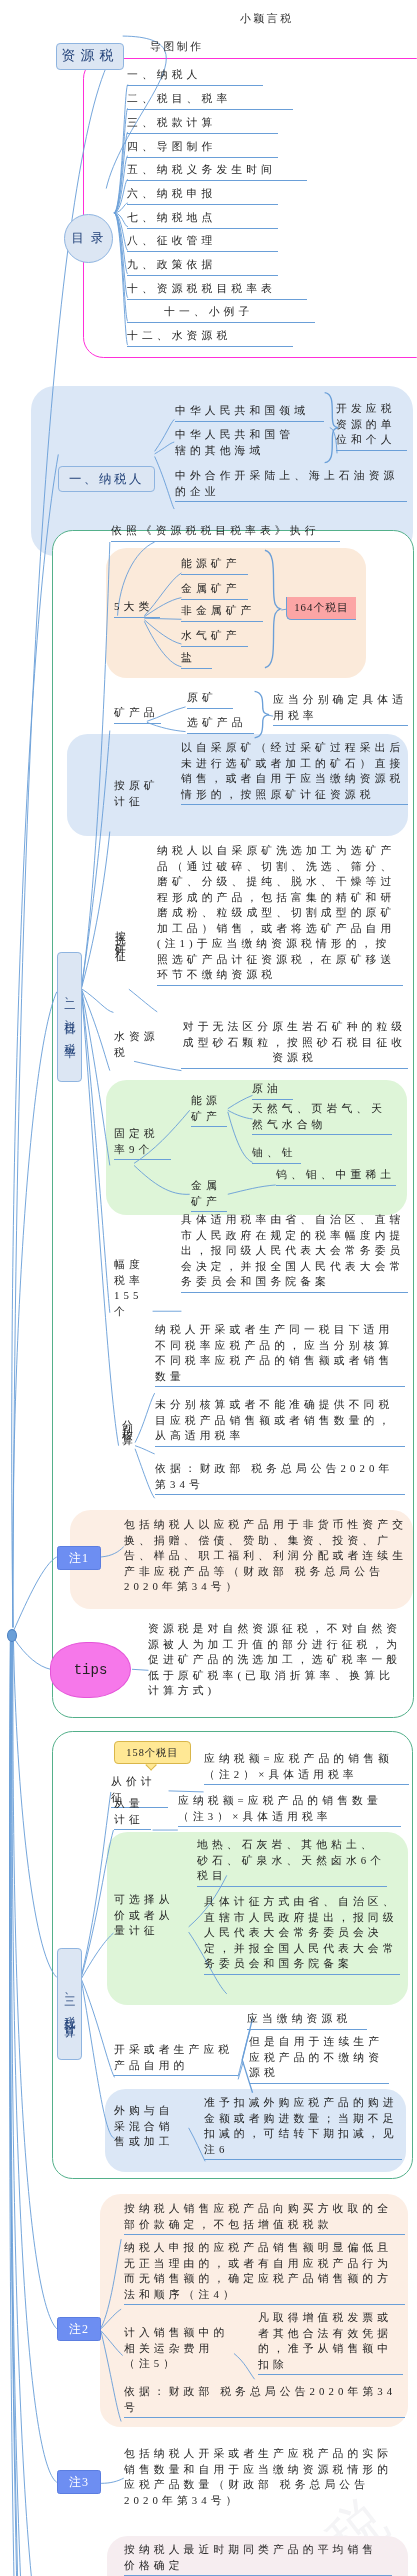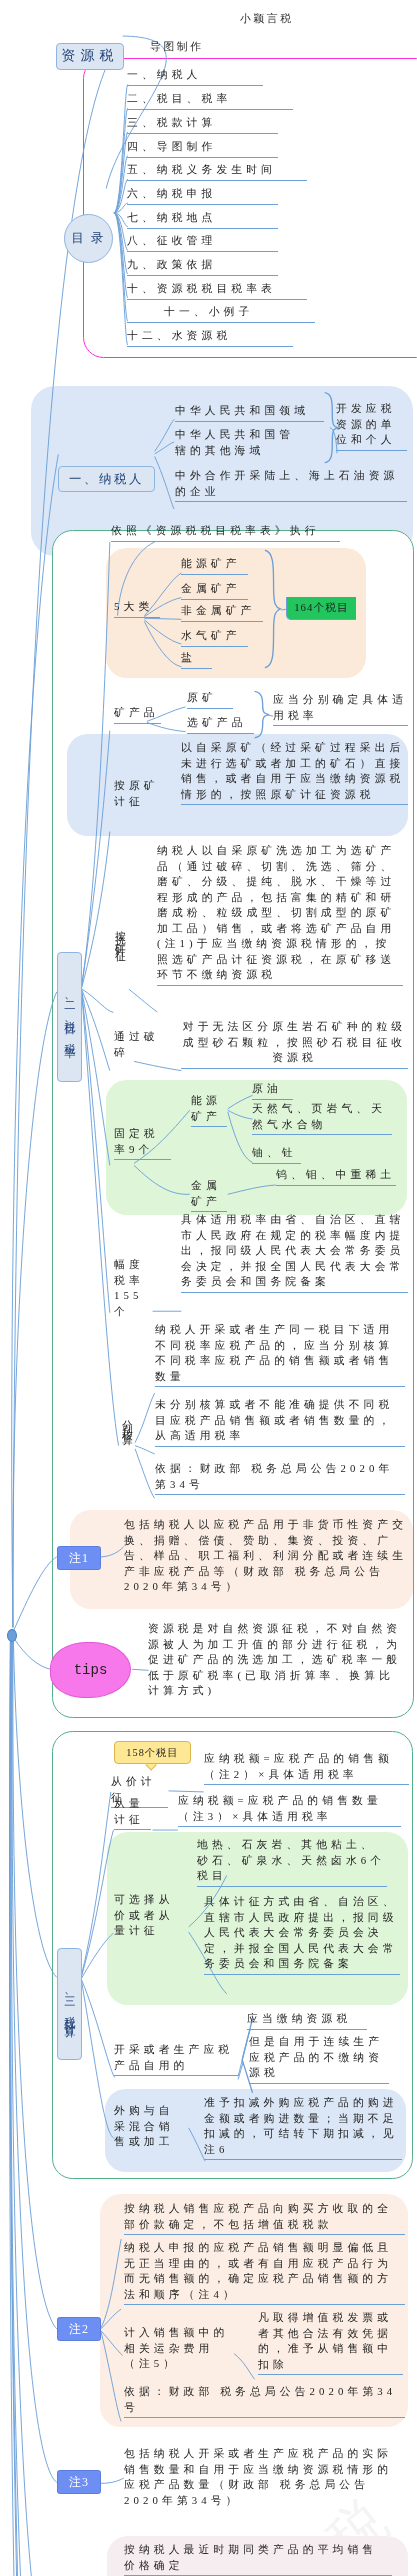--- a/index.html
+++ b/index.html
@@ -166,35 +166,35 @@
 
   <div class="abs txt ul z3" style="left:111px;top:523px;width:229px;">依照《资源税税目税率表》执行</div>
 
   <div class="cloud" style="left:106px;top:548px;width:260px;height:130px;background:#fbeada;border-radius:20.6px;"></div>
   <div class="abs txt ul z3" style="left:114px;top:599px;width:46px;">5大类</div>
   <div class="abs txt ul z3" style="left:181px;top:556px;width:67px;">能源矿产</div>
   <div class="abs txt ul z3" style="left:181px;top:581px;width:67px;">金属矿产</div>
   <div class="abs txt ul z3" style="left:181px;top:603px;width:82px;">非金属矿产</div>
   <div class="abs txt ul z3" style="left:181px;top:628px;width:67px;">水气矿产</div>
   <div class="abs txt ul z3" style="left:181px;top:650px;width:31px;">盐</div>
-  <div class="abs z3 txt" style="left:286px;top:597px;width:70px;height:23px;background:#22c55e;border-bottom:1px solid #6a9fd8;border-left:1px solid #6a9fd8;border-radius:0 0 0 5.2px;display:flex;align-items:center;justify-content:center;letter-spacing:1px;">164个税目</div>
+  <div class="abs z3 txt" style="left:286px;top:597px;width:70px;height:23px;background:#fca5a5;border-bottom:1px solid #6a9fd8;border-left:1px solid #6a9fd8;border-radius:0 0 0 5.2px;display:flex;align-items:center;justify-content:center;letter-spacing:1px;">164个税目</div>
 
   <div class="abs txt ul z3" style="left:114px;top:705px;width:47px;">矿产品</div>
   <div class="abs txt ul z3" style="left:187px;top:690px;width:46px;">原矿</div>
   <div class="abs txt ul z3" style="left:187px;top:715px;width:67px;">选矿产品</div>
   <div class="abs txt ul z3" style="left:273px;top:692px;width:135px;">应当分别确定具体适用税率</div>
 
   <div class="cloud" style="left:67px;top:734px;width:341px;height:102px;background:#dbe7f6;border-radius:20.6px;"></div>
   <div class="abs lbl z3" style="left:114px;top:777px;width:52px;">按原矿计征</div>
   <div class="abs txt ul z3" style="left:181px;top:740px;width:227px;">以自采原矿（经过采矿过程采出后未进行选矿或者加工的矿石）直接销售，或者自用于应当缴纳资源税情形的，按照原矿计征资源税</div>
 
   <div class="abs vlbl z3" style="left:114px;top:922px;height:103px;">按选矿计征</div>
   <div class="abs txt ul z3" style="left:157px;top:843px;width:246px;">纳税人以自采原矿洗选加工为选矿产品（通过破碎、切割、洗选、筛分、磨矿、分级、提纯、脱水、干燥等过程形成的产品，包括富集的精矿和研磨成粉、粒级成型、切割成型的原矿加工品）销售，或者将选矿产品自用(注1)于应当缴纳资源税情形的，按照选矿产品计征资源税，在原矿移送环节不缴纳资源税</div>
 
-  <div class="abs lbl z3" style="left:114px;top:1028px;width:52px;">通过破碎</div>
+  <div class="abs lbl z3" style="left:114px;top:1028px;width:52px;">水资源税</div>
   <div class="abs txt ul z3" style="left:181px;top:1019px;width:227px;text-align:center;">对于无法区分原生岩石矿种的粒级成型砂石颗粒，按照砂石税目征收资源税</div>
 
   <div class="cloud" style="left:106px;top:1080px;width:301px;height:135px;background:#def5d8;border-radius:20.6px;"></div>
   <div class="abs txt ul z3" style="left:114px;top:1126px;width:57px;">固定税率9个</div>
   <div class="abs txt ul z3" style="left:191px;top:1093px;width:36px;">能源矿产</div>
   <div class="abs txt ul z3" style="left:252px;top:1081px;width:41px;">原油</div>
   <div class="abs txt ul z3" style="left:252px;top:1101px;width:140px;">天然气、页岩气、天然气水合物</div>
   <div class="abs txt ul z3" style="left:252px;top:1145px;width:49px;">铀、钍</div>
   <div class="abs txt ul z3" style="left:191px;top:1178px;width:36px;">金属矿产</div>
   <div class="abs txt ul z3" style="left:276px;top:1167px;width:120px;">钨、钼、中重稀土</div>

